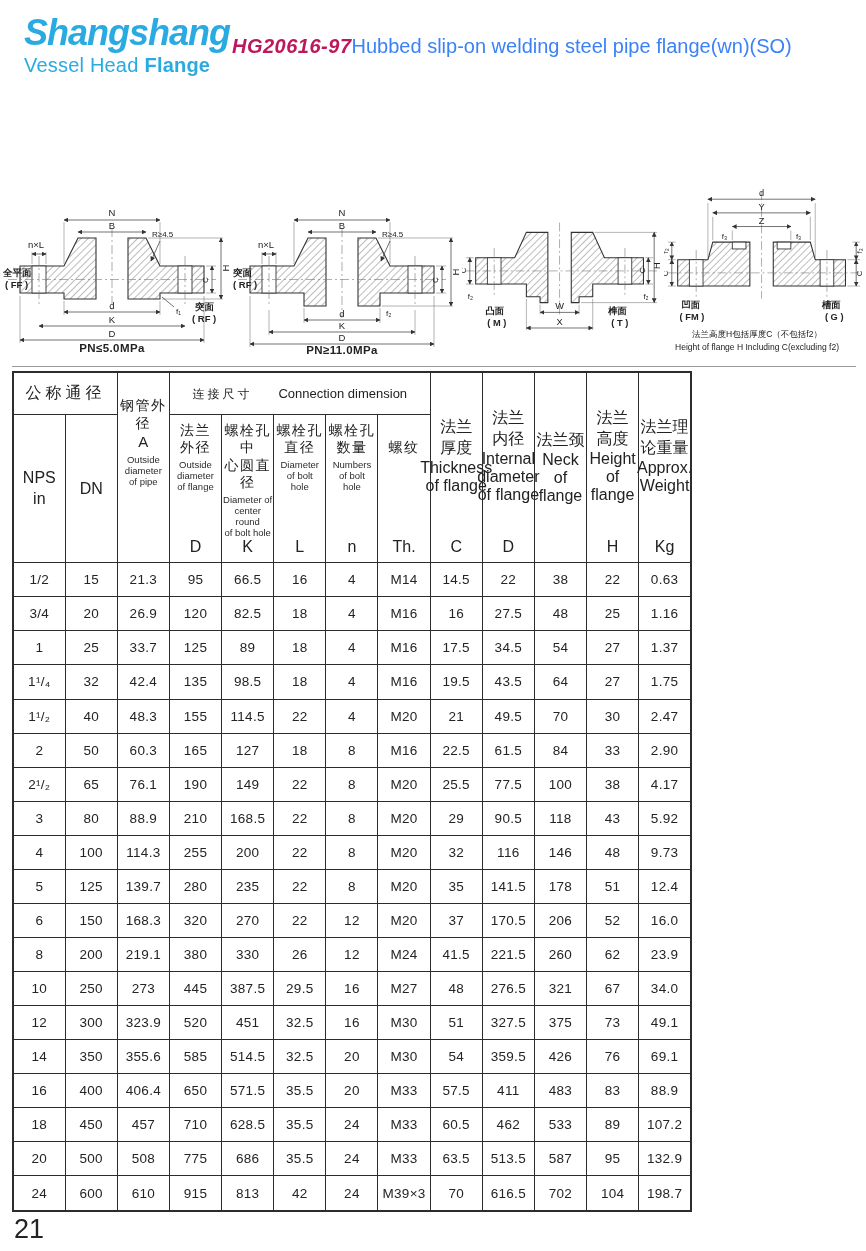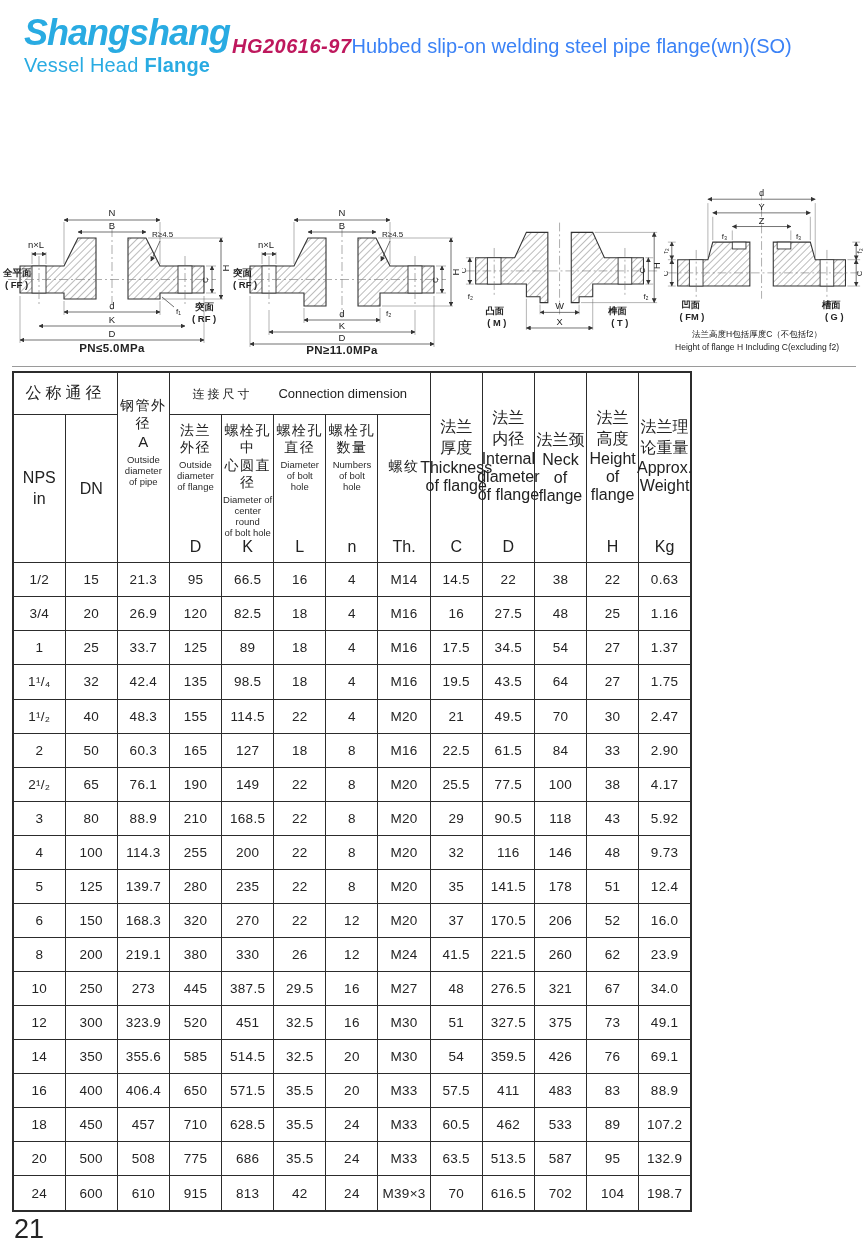--- a/index.html
+++ b/index.html
@@ -404,21 +404,21 @@
           <div class="hc sub">
             <span class="cn">螺栓孔
 数量</span>
             <span class="en">Numbers
 of bolt
 hole</span>
             <span class="sym">n</span>
           </div>
         </th>
         <th>
-          <div class="hc sub" style="padding-top:43px">
+          <div class="hc sub" style="padding-top:24px">
             <span class="cn">螺纹</span>
             <span class="sym">Th.</span>
           </div>
         </th>
       </tr>
     </thead>
     <tbody>
         <tr>
           <td>1/2</td>
           <td>15</td>

